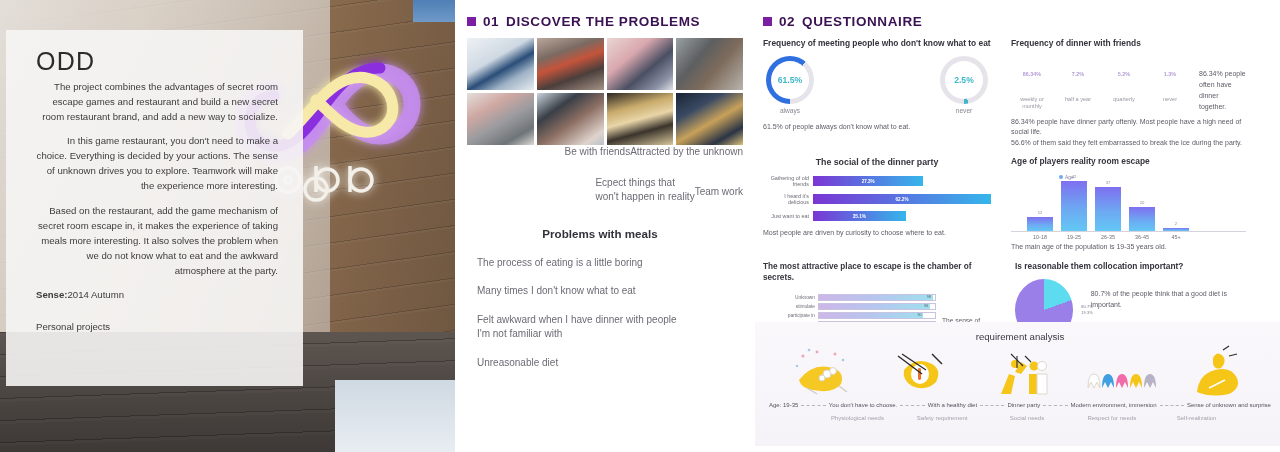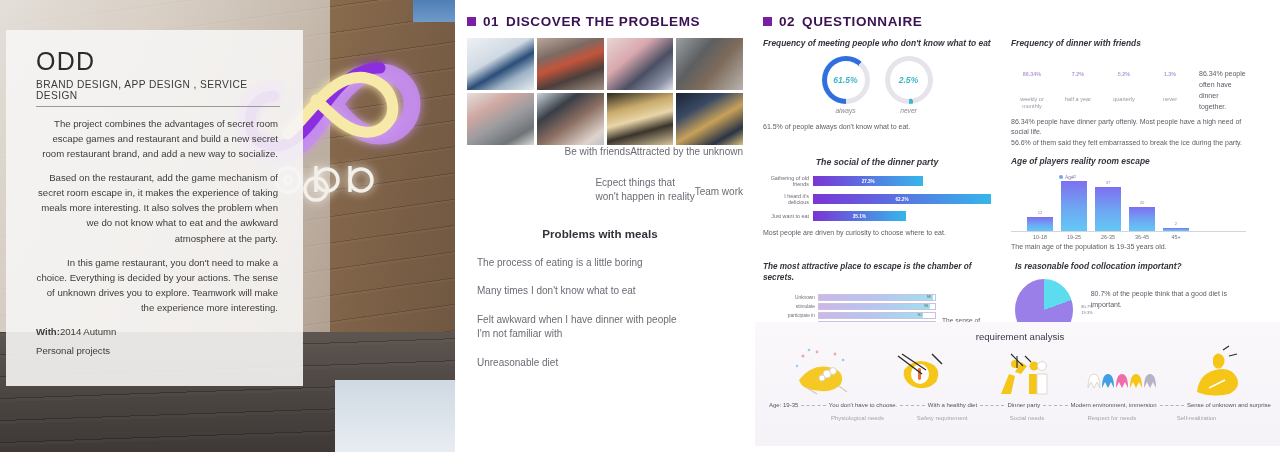--- a/index.html
+++ b/index.html
@@ -69,21 +69,21 @@
     padding-bottom: 5px; border-bottom: 1px solid #9a9a9a;
     margin-bottom: 9px; width: 244px;
   }
   .hero-para {
     font-size: 9.6px; line-height: 1.58; color: #3c3c3c; margin-bottom: 9px;
     max-width: 242px;
     text-align: right;
   }
   .hero-meta { font-size: 9.6px; line-height: 1.5; color: #3c3c3c; margin-top: 10px; }
   .hero-meta .yr-label { font-weight: bold; }
-  .hero-meta .proj { display:block; margin-top:4px; }
+  .hero-meta .proj { display:block; margin-top:17px; }
 
   
   .col-mid { flex: 0 0 300px; padding: 14px 8px 0 12px; position: relative; }
   .sec-head { display: flex; align-items: center; gap: 7px; margin-bottom: 9px; }
   .sec-sq { width: 9px; height: 9px; background: #7a1fa2; display:inline-block; }
   .sec-num { font-size: 13.5px; font-weight: bold; color: #3a1152; letter-spacing: .5px; }
   .sec-title { font-size: 13.5px; font-weight: bold; color: #3a1152; letter-spacing: .6px; }
 
   .thumb-grid { display: grid; grid-template-columns: repeat(4, 1fr); gap: 3px; width: 276px; }
   .thumb { height: 52px; background: #ccc; }
@@ -101,24 +101,24 @@
   .adv-item { font-size: 10px; color: #6d6a74; line-height: 1.45; }
   .adv-row2 { margin-top: 16px; }
   .mid-h3 { text-align: center; font-size: 11.6px; color: #33313a; font-weight: bold; margin: 22px 0 16px; padding-right: 14px; }
   .prob-item { font-size: 10px; color: #6d6a74; line-height: 1.45; margin-bottom: 14px; padding-left: 10px; }
 
   
   .col-right { flex: 1; padding: 14px 6px 0 8px; position: relative; }
   .right-grid { display: flex; gap: 20px; }
   .rc-left { width: 228px; }
   .rc-right { width: 235px; }
-  .q-title { font-size: 8.4px; color: #35333c; line-height: 1.42; margin-bottom: 6px; font-weight: bold; font-style: italic; }
+  .q-title { font-size: 8.4px; color: #35333c; line-height: 1.42; margin-bottom: 6px; font-weight: bold; }
   .q-title-c { text-align: center; }
 
-  .donuts { display: flex; gap: 9px; justify-content: center; font-style: italic; }
+  .donuts { display: flex; gap: 9px; justify-content: space-between; }
   .donut-item { text-align: center; width: 54px; }
   .donut {
     width: 48px; height: 48px; border-radius: 50%;
     position: relative; margin: 0 auto;
     display: flex; align-items: center; justify-content: center;
   }
   .donut .ring { position: absolute; inset: 0; border-radius: 50%; }
   .donut .hole {
     position: absolute; inset: 5px; border-radius: 50%; background: #fff;
   }
@@ -227,26 +227,25 @@
             <circle cx="95" cy="142" r="11"></circle>
             <path d="M118,154 L118,128"></path>
             <circle cx="129" cy="142" r="11"></circle>
           </g>
         </svg>
       </div>
     </div>
 
     <div class="overlay-card">
       <div class="brand-title">ODD</div>
-      <div class="brand-sub">BRAND DESIGN, APP DESIGN , SERVICE DESIGN</div>
       <p class="hero-para">The project combines the advantages of secret room escape games and restaurant and build a new secret room restaurant brand, and add a new way to socialize.</p>
+      <p class="hero-para">In this game restaurant, you don't need to make a choice. Everything is decided by your actions. The sense of unknown drives you to explore. Teamwork will make the experience more interesting.</p>
       <p class="hero-para">Based on the restaurant, add the game mechanism of secret room escape in, it makes the experience of taking meals more interesting. It also solves the problem when we do not know what to eat and the awkward atmosphere at the party.</p>
-      <p class="hero-para">In this game restaurant, you don't need to make a choice. Everything is decided by your actions. The sense of unknown drives you to explore. Teamwork will make the experience more interesting.</p>
       <div class="hero-meta">
-        <span class="yr-label">With:</span><span>2014 Autumn</span>
+        <span class="yr-label">Sense:</span><span>2014 Autumn</span>
         <span class="proj">Personal projects</span>
       </div>
     </div>
   </section>
 
   <section class="col-mid">
     <div class="sec-head">
       <span class="sec-sq"></span>
       <span class="sec-num">01</span>
       <span class="sec-title">DISCOVER THE PROBLEMS</span>
@@ -509,21 +508,21 @@
                     <span class="tbar-val">15</span>
                   </div>
                 </div>
               </div>
           </div>
           <div class="side-note" style="width:60px;padding-top:26px;font-size:6.6px">The sense of unknown, stimulation, participation and team work are the main reasons for players to choose a secret room escape games.</div>
         </div>
       </div>
 
       <div class="rc-right">
-        <div class="q-title">Is reasonable food collocation important?</div>
+        <div class="q-title">Is reasonable them collocation important?</div>
         <div class="pie-wrap">
           <div class="pie"></div>
           <div>
             <div class="pie-legend">
               <div>80.7%</div>
               <div>19.3%</div>
             </div>
           </div>
           <div style="margin-left:-10px">
             <div class="pie-note">80.7% of the people think that a good diet is important.</div>

